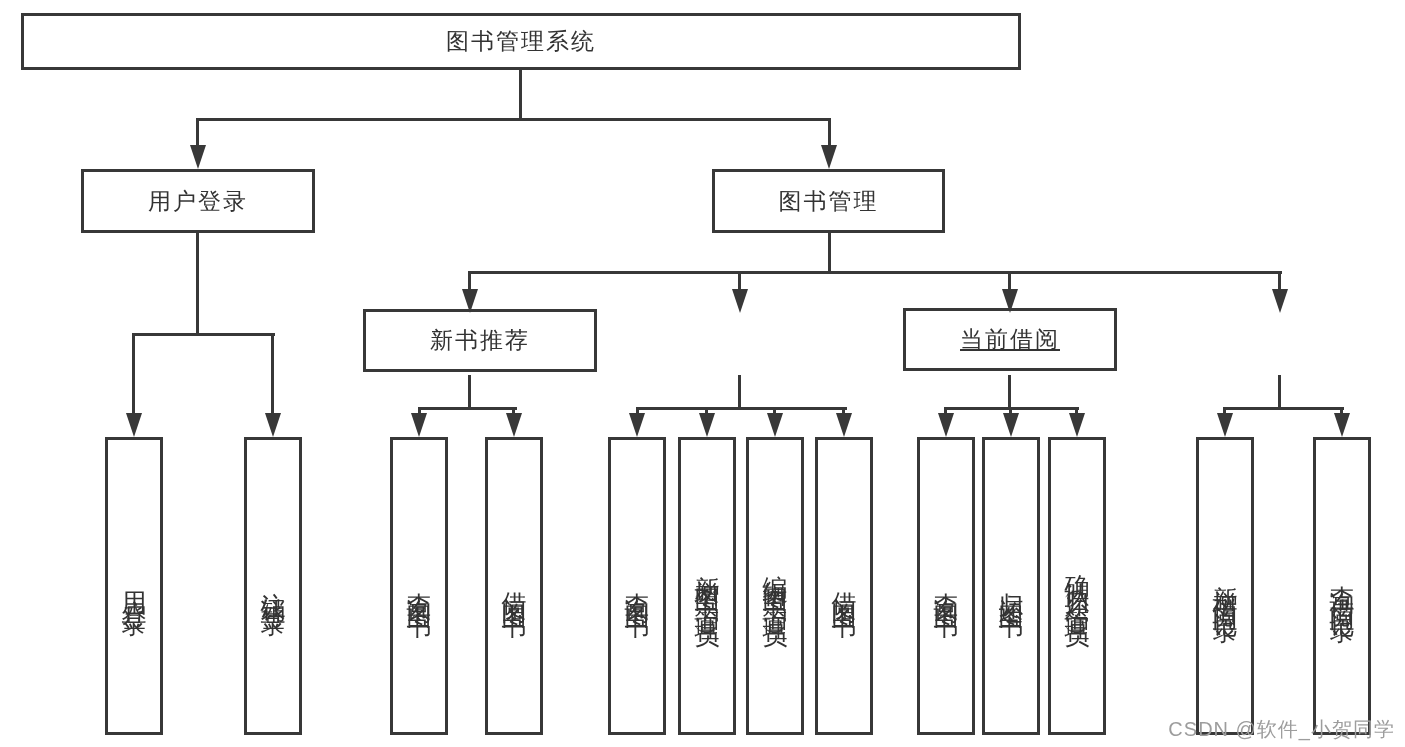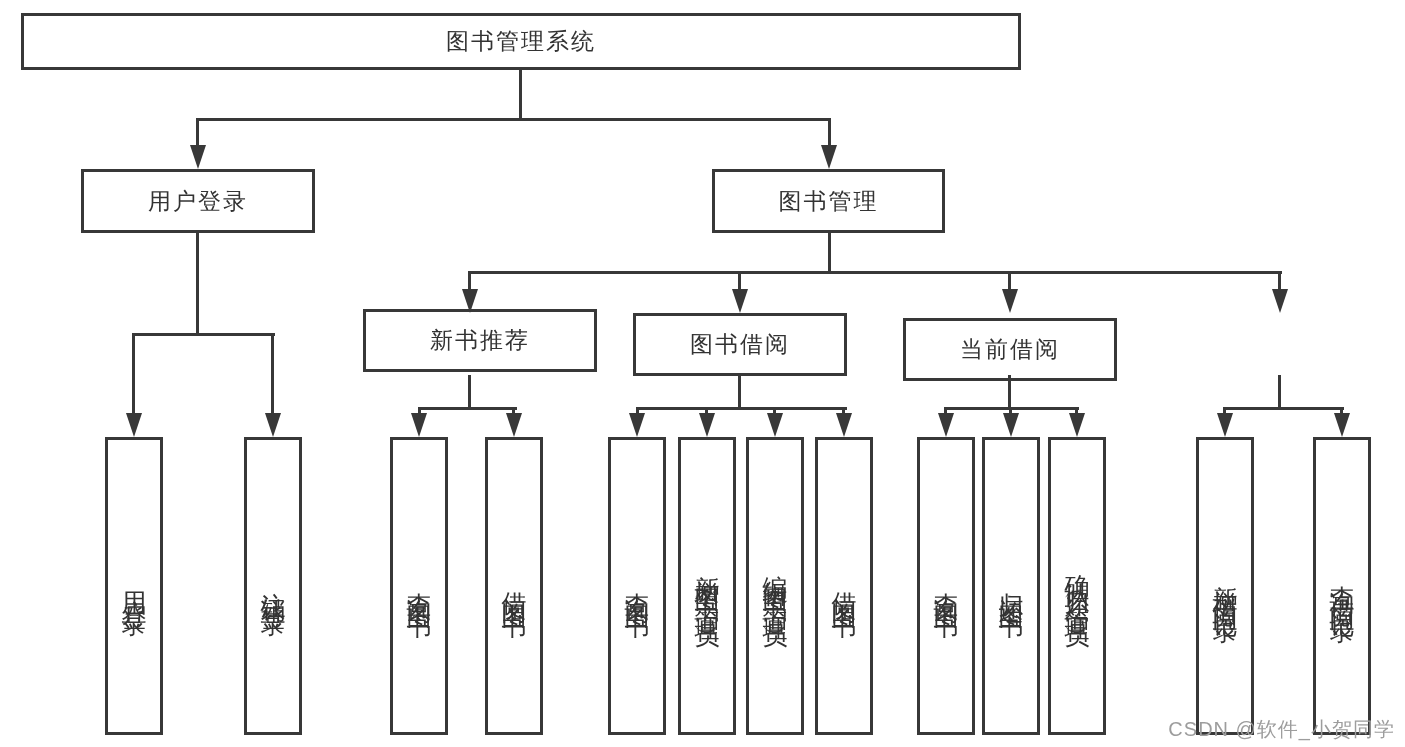--- a/index.html
+++ b/index.html
@@ -59,22 +59,21 @@
 <body>
 
 <div id="canvas">
 
   <div class="node hnode" style="left:21px; top:13px; width:1000px; height:57px;">图书管理系统</div>
 
   <div class="node hnode" style="left:81px; top:169px; width:234px; height:64px;">用户登录</div>
   <div class="node hnode" style="left:712px; top:169px; width:233px; height:64px;">图书管理</div>
 
   <div class="node hnode" style="left:363px; top:299px; width:234px; height:63px;margin-top:10px;">新书推荐</div>
-  <div class="node hnode" style="left:633px; top:313px; width:214px; height:63px;">图书借阅</div>
-  <div class="node hnode" style="left:903px; top:318px; width:214px; height:63px;">当前借阅</div>
+  <div class="node hnode" style="left:903px; top:308px; width:214px; height:63px;text-decoration:underline;">当前借阅</div>
 
   <div class="node vnode" style="left:105px; top:437px; width:58px; height:298px;">用户登录</div>
   <div class="node vnode" style="left:244px; top:437px; width:58px; height:298px;">注销登录</div>
 
   <div class="node vnode" style="left:390px; top:437px; width:58px; height:298px;">查询图书</div>
   <div class="node vnode" style="left:485px; top:437px; width:58px; height:298px;">借阅图书</div>
 
   <div class="node vnode" style="left:608px; top:437px; width:58px; height:298px;">查询图书</div>
   <div class="node vnode" style="left:678px; top:437px; width:58px; height:298px;">新增图书（管理员）</div>
   <div class="node vnode" style="left:746px; top:437px; width:58px; height:298px;">编辑图书（管理员）</div>

